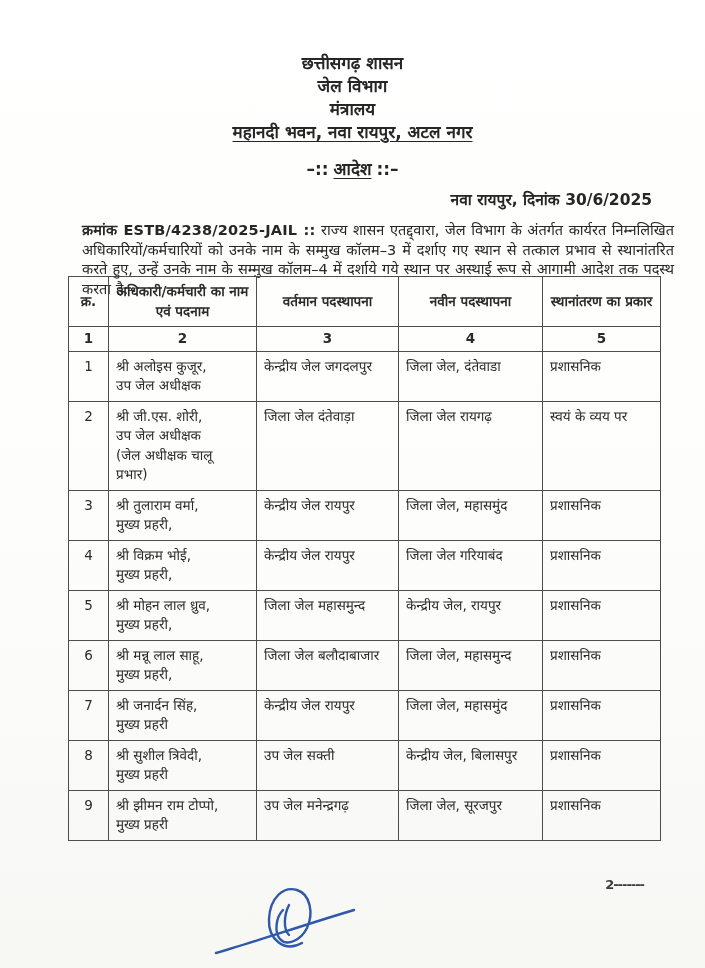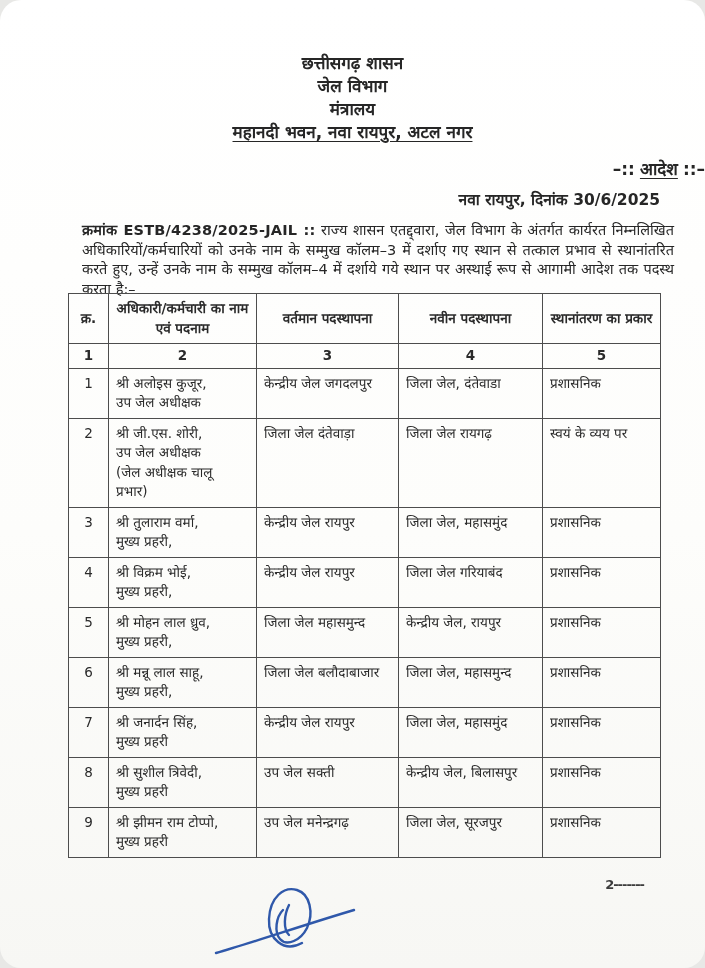--- a/index.html
+++ b/index.html
@@ -9,21 +9,20 @@
     font-family: "DejaVu Sans", "Liberation Sans", sans-serif;
   }
   .page {
     position: relative;
     width: 705px;
     height: 968px;
     margin: 0 auto;
     background: linear-gradient(180deg, #ffffff 0%, #fdfdfb 55%, #f7f7f4 100%);
     color: #262626;
     overflow: hidden;
-    border-radius: 21px;
   }
   
   .doc-header {
     position: absolute;
     top: 52px;
     left: 0;
     right: 0;
     text-align: center;
   }
   .doc-header .h-line {
@@ -32,50 +31,49 @@
     line-height: 23px;
   }
   .doc-header .h-underline {
     text-decoration: underline;
     text-underline-offset: 3px;
   }
   .order-line {
     margin-top: 13px;
     font-size: 17px;
     font-weight: bold;
-    text-align: right;
   }
   .order-line .u {
     text-decoration: underline;
     text-underline-offset: 3px;
     margin: 0 5px;
   }
   
   .date-line {
     position: absolute;
     top: 188px;
-    right: 45px;
+    right: 53px;
     font-size: 15.5px;
     font-weight: bold;
   }
   .order-para {
     position: absolute;
     top: 207px;
     left: 68px;
     width: 592px;
     margin: 14px;
     font-size: 14.5px;
     line-height: 19.5px;
     text-align: justify;
   }
   .order-para b { letter-spacing: 0.2px; }
   
   table.transfer-table {
     position: absolute;
-    top: 293px;
+    top: 276px;
     left: 68px;
     width: 592px;
     border-collapse: collapse;
     table-layout: fixed;
     font-size: 13.5px;
     color: #2a2a2a;
   }
   .transfer-table th, .transfer-table td {
     border: 1px solid #4d4d4d;
     padding: 5px 7px;

